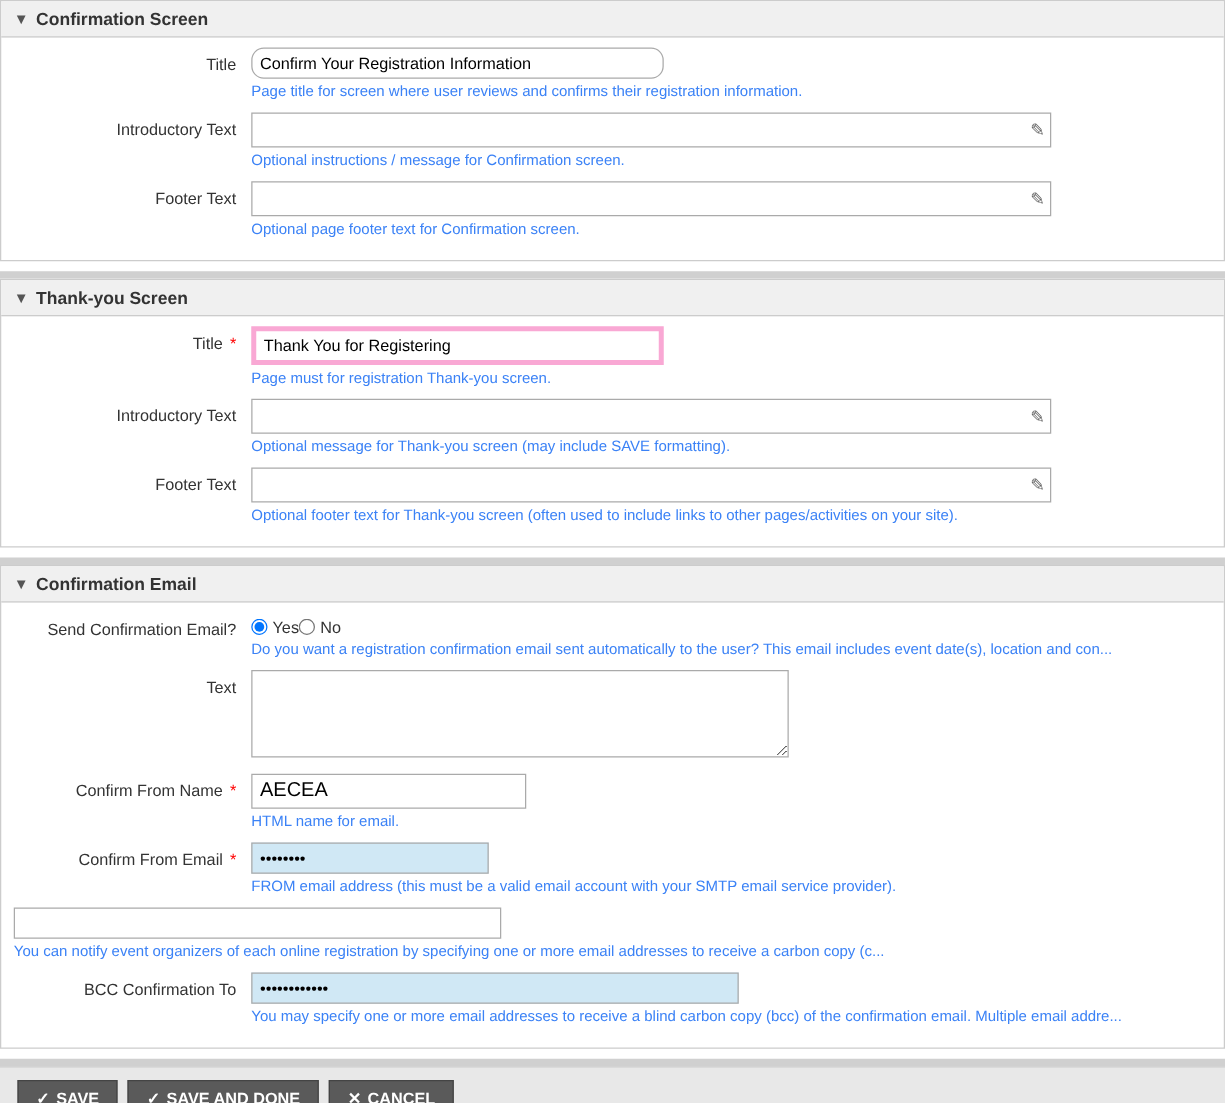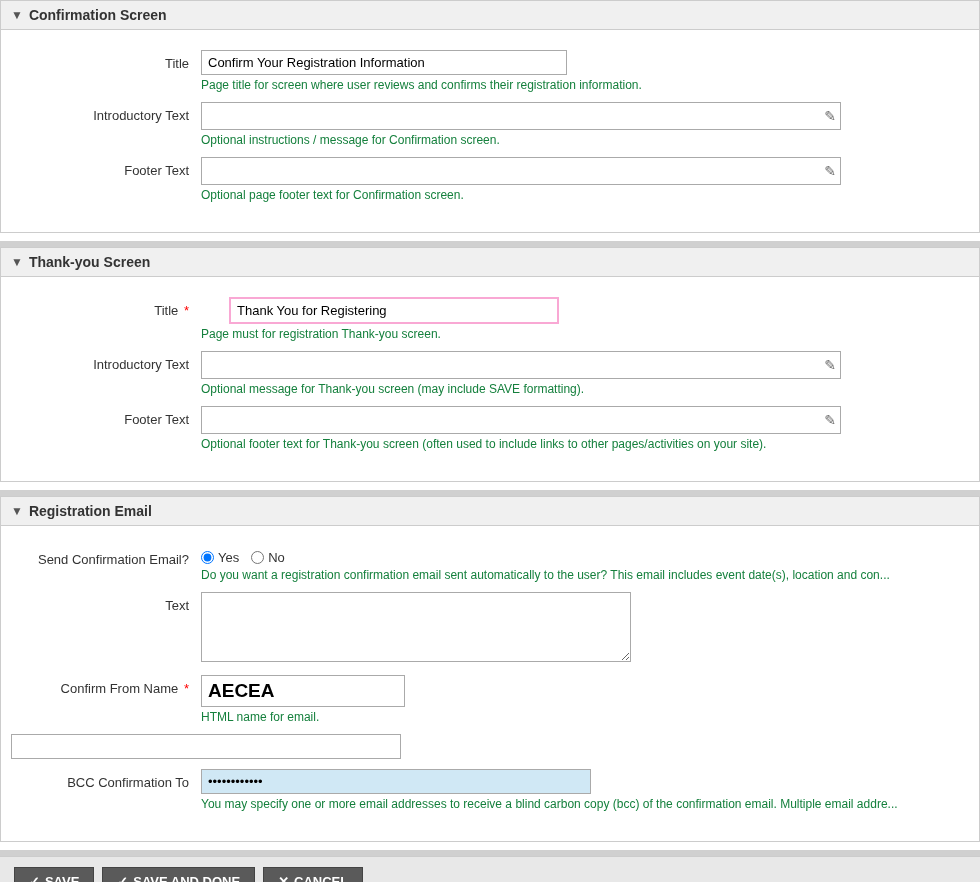--- a/index.html
+++ b/index.html
@@ -28,21 +28,21 @@
       display: flex;
       align-items: center;
       gap: 6px;
     }
     .section-header .arrow {
       color: #555;
       font-size: 12px;
     }
     .form-table {
       width: 100%;
-      padding: 20px 10px;
+      padding: 8px 10px;
     }
     .form-row {
       display: flex;
       align-items: flex-start;
       margin-bottom: 10px;
     }
     .form-label {
       width: 190px;
       min-width: 190px;
       text-align: right;
@@ -60,25 +60,26 @@
       flex: 1;
     }
     .form-control {
       width: 100%;
       border: 1px solid #aaa;
       padding: 4px 6px;
       font-size: 13px;
       background: #fff;
     }
     .form-control-short {
-      width: 366px;
+      width: 330px;
+      border-radius: 10px;
     }
     .hint-text {
       font-size: 12px;
-      color: #15803d;
+      color: #3b82f6;
       margin-top: 3px;
     }
     .rich-text-wrap {
       position: relative;
       width: 640px;
     }
     .rich-text-input {
       width: 100%;
       border: 1px solid #aaa;
       padding: 4px 28px 4px 6px;
@@ -103,41 +104,38 @@
       width: 100%;
       height: 70px;
       border: 1px solid #aaa;
       padding: 4px 6px;
       font-size: 13px;
       resize: vertical;
     }
     .radio-group {
       display: flex;
       align-items: center;
-      gap: 12px;
       padding-top: 4px;
     }
     .radio-label {
       display: flex;
       align-items: center;
       gap: 4px;
     }
     .title-input {
       width: 330px;
-      border: 2px solid #f9a8d4;
-      padding: 4px 6px;
-      font-size: 13px;
-      margin-left: 28px;
+      border: 4px solid #f9a8d4;
+      padding: 4px 6px;
+      font-size: 13px;
     }
     .confirm-from-name-input {
-      width: 204px;
-      border: 1px solid #aaa;
-      padding: 4px 6px;
-      font-size: 19px;
-      font-weight: bold;
+      width: 220px;
+      border: 1px solid #aaa;
+      padding: 4px 6px;
+      font-size: 16px;
     }
     .confirm-email-input {
       width: 190px;
       border: 1px solid #aaa;
       padding: 4px 6px;
       font-size: 13px;
       background: #d0e8f5;
     }
     .cc-input {
       width: 390px;
@@ -278,21 +276,21 @@
       </div>
 
     </div>
   </div>
 
   <div class="divider"></div>
 
   <div class="section">
     <div class="section-header">
       <span class="arrow">▼</span>
-      <span>Registration Email</span>
+      <span>Confirmation Email</span>
     </div>
     <div class="form-table">
 
       <div class="form-row">
         <div class="form-label">Send Confirmation Email?</div>
         <div class="form-content">
           <div class="radio-group">
             <label class="radio-label">
               <input type="radio" name="send_confirmation" checked="" style=""> Yes
             </label>
@@ -317,24 +315,35 @@
         <div class="form-label">
           <span>Confirm From Name</span>
           <span class="required"> *</span>
         </div>
         <div class="form-content">
           <input type="text" class="confirm-from-name-input" value="AECEA" style="">
           <div class="hint-text">HTML name for email.</div>
         </div>
       </div>
 
+      <div class="form-row">
+        <div class="form-label">
+          <span>Confirm From Email</span>
+          <span class="required"> *</span>
+        </div>
+        <div class="form-content">
+          <input type="text" class="confirm-email-input" value="••••••••" style="">
+          <div class="hint-text">FROM email address (this must be a valid email account with your SMTP email service provider).</div>
+        </div>
+      </div>
 
       <div class="form-row">
         <div class="form-content">
           <input type="text" class="cc-input" style="">
+          <div class="hint-text">You can notify event organizers of each online registration by specifying one or more email addresses to receive a carbon copy (c...</div>
         </div>
       </div>
 
       <div class="form-row">
         <div class="form-label">BCC Confirmation To</div>
         <div class="form-content">
           <input type="text" class="bcc-input" value="••••••••••••" style="">
           <div class="hint-text">You may specify one or more email addresses to receive a blind carbon copy (bcc) of the confirmation email. Multiple email addre...</div>
         </div>
       </div>

